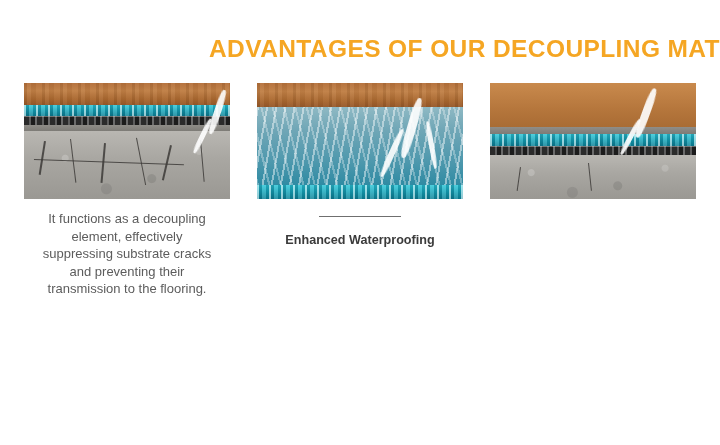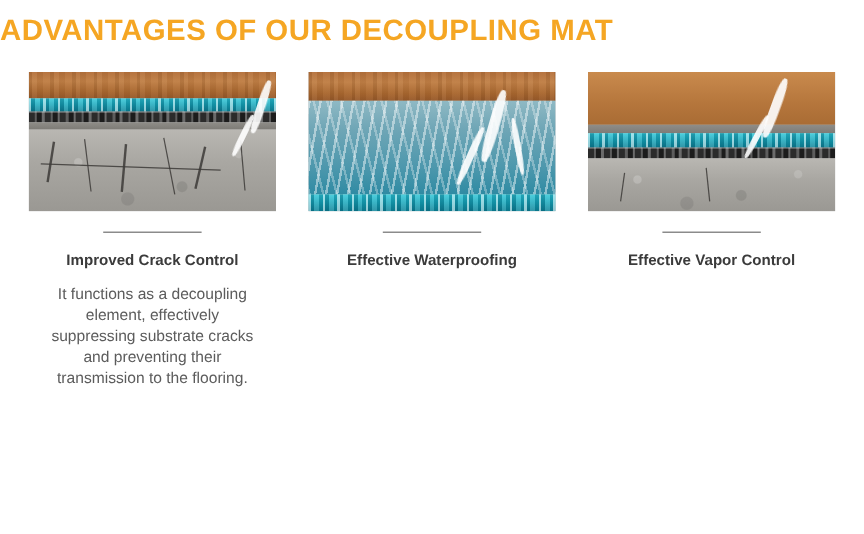--- a/index.html
+++ b/index.html
@@ -10,26 +10,26 @@
     font-family: "Liberation Sans", sans-serif;
     overflow: hidden;
   }
   .page {
     position: relative;
     width: 720px;
     height: 445px;
     background: #ffffff;
   }
   .headline {
-    text-align: left;
+    text-align: right;
     font-size: 24.5px;
     font-weight: bold;
     letter-spacing: 0.4px;
     color: #f5a623;
-    padding-top: 12px;
+    padding-top: 35px;
     text-transform: uppercase;
     font-family: "Liberation Sans", sans-serif;
   }
   .cards {
     display: flex;
     justify-content: center;
     gap: 27px;
     padding: 20px 23px 0 23px;
     align-items: flex-start;
   }
@@ -168,45 +168,43 @@
         <div class="crack" style="left:20px;  top:58px; width:1.6px; height:34px; transform:rotate(9deg);"></div>
         <div class="crack" style="left:46px;  top:56px; width:1.4px; height:44px; transform:rotate(-7deg);"></div>
         <div class="crack" style="left:80px;  top:60px; width:1.6px; height:40px; transform:rotate(5deg);"></div>
         <div class="crack" style="left:112px; top:55px; width:1.3px; height:48px; transform:rotate(-11deg);"></div>
         <div class="crack" style="left:146px; top:62px; width:1.5px; height:36px; transform:rotate(13deg);"></div>
         <div class="crack" style="left:176px; top:57px; width:1.4px; height:42px; transform:rotate(-5deg);"></div>
         <div class="crack" style="left:10px;  top:76px; width:150px; height:1.2px; transform:rotate(2deg);"></div>
         <div class="spray" style="left:190px; top:6px; width:7px; height:46px; transform:rotate(18deg);"></div>
         <div class="spray" style="left:176px; top:34px; width:5px; height:38px; transform:rotate(26deg);"></div>
       </div>
-      <div class="card-title">Improved Crack Control</div>
       <div class="card-body">It functions as a decoupling element, effectively suppressing substrate cracks and preventing their transmission to the flooring.</div>
     </div>
 
     <div class="card">
       <div class="photo">
         <div class="layer wood" style="top:0; height:24px;"></div>
         <div class="layer water" style="top:24px; height:78px;"></div>
         <div class="layer mat" style="top:102px; height:14px;"></div>
         <div class="spray" style="left:150px; top:14px; width:9px; height:62px; transform:rotate(16deg);"></div>
         <div class="spray" style="left:132px; top:44px; width:6px; height:52px; transform:rotate(24deg);"></div>
         <div class="spray" style="left:172px; top:38px; width:5px; height:48px; transform:rotate(-10deg);"></div>
       </div>
-      <div class="card-title">Effective Waterproofing</div>
+      <div class="card-title">Enhanced Waterproofing</div>
     </div>
 
     <div class="card">
       <div class="photo">
         <div class="layer tile-top" style="top:0; height:44px;"></div>
         <div class="layer thinset" style="top:44px; height:7px;"></div>
         <div class="layer mat" style="top:51px; height:12px;"></div>
         <div class="layer mat-dots" style="top:63px; height:9px;"></div>
         <div class="layer concrete" style="top:72px; height:44px;"></div>
         <div class="crack" style="left:30px; top:84px; width:1.3px; height:24px; transform:rotate(8deg);"></div>
         <div class="crack" style="left:98px; top:80px; width:1.3px; height:28px; transform:rotate(-6deg);"></div>
         <div class="spray" style="left:152px; top:4px; width:8px; height:52px; transform:rotate(20deg);"></div>
         <div class="spray" style="left:138px; top:34px; width:5px; height:40px; transform:rotate(28deg);"></div>
       </div>
-      <div class="card-title">Effective Vapor Control</div>
     </div>
 
   </div>
 </div>
 
 </body></html>

